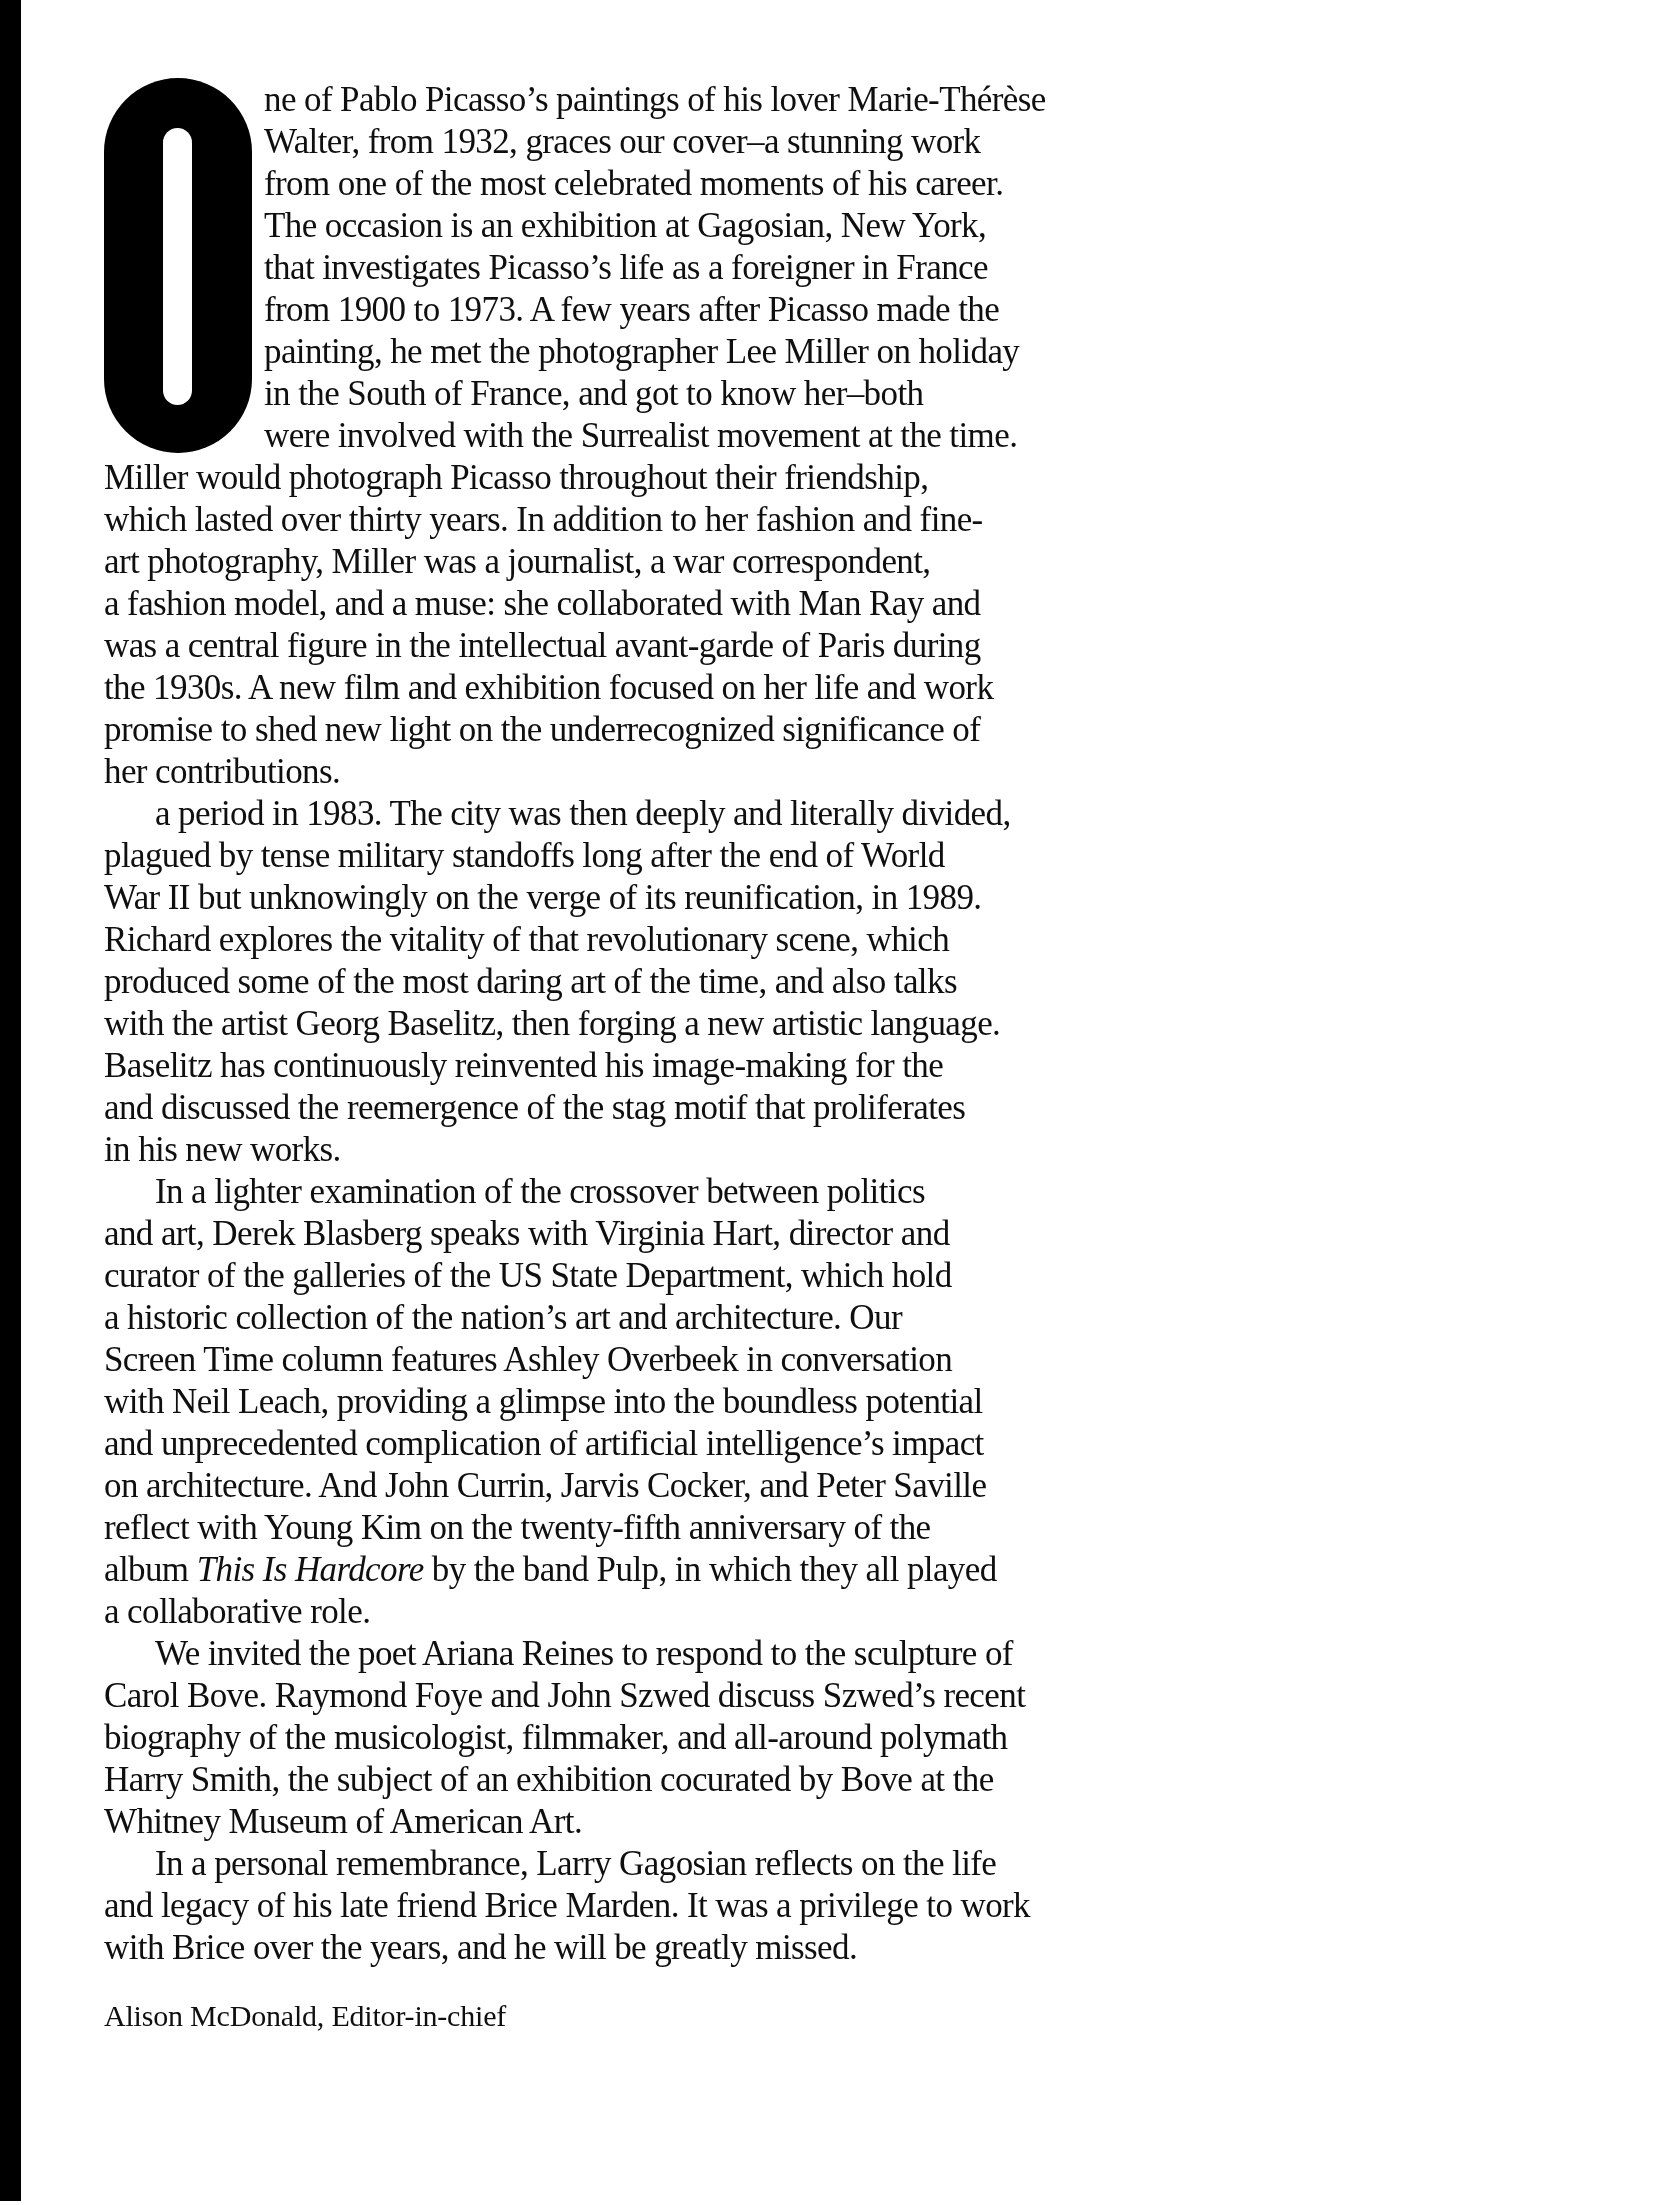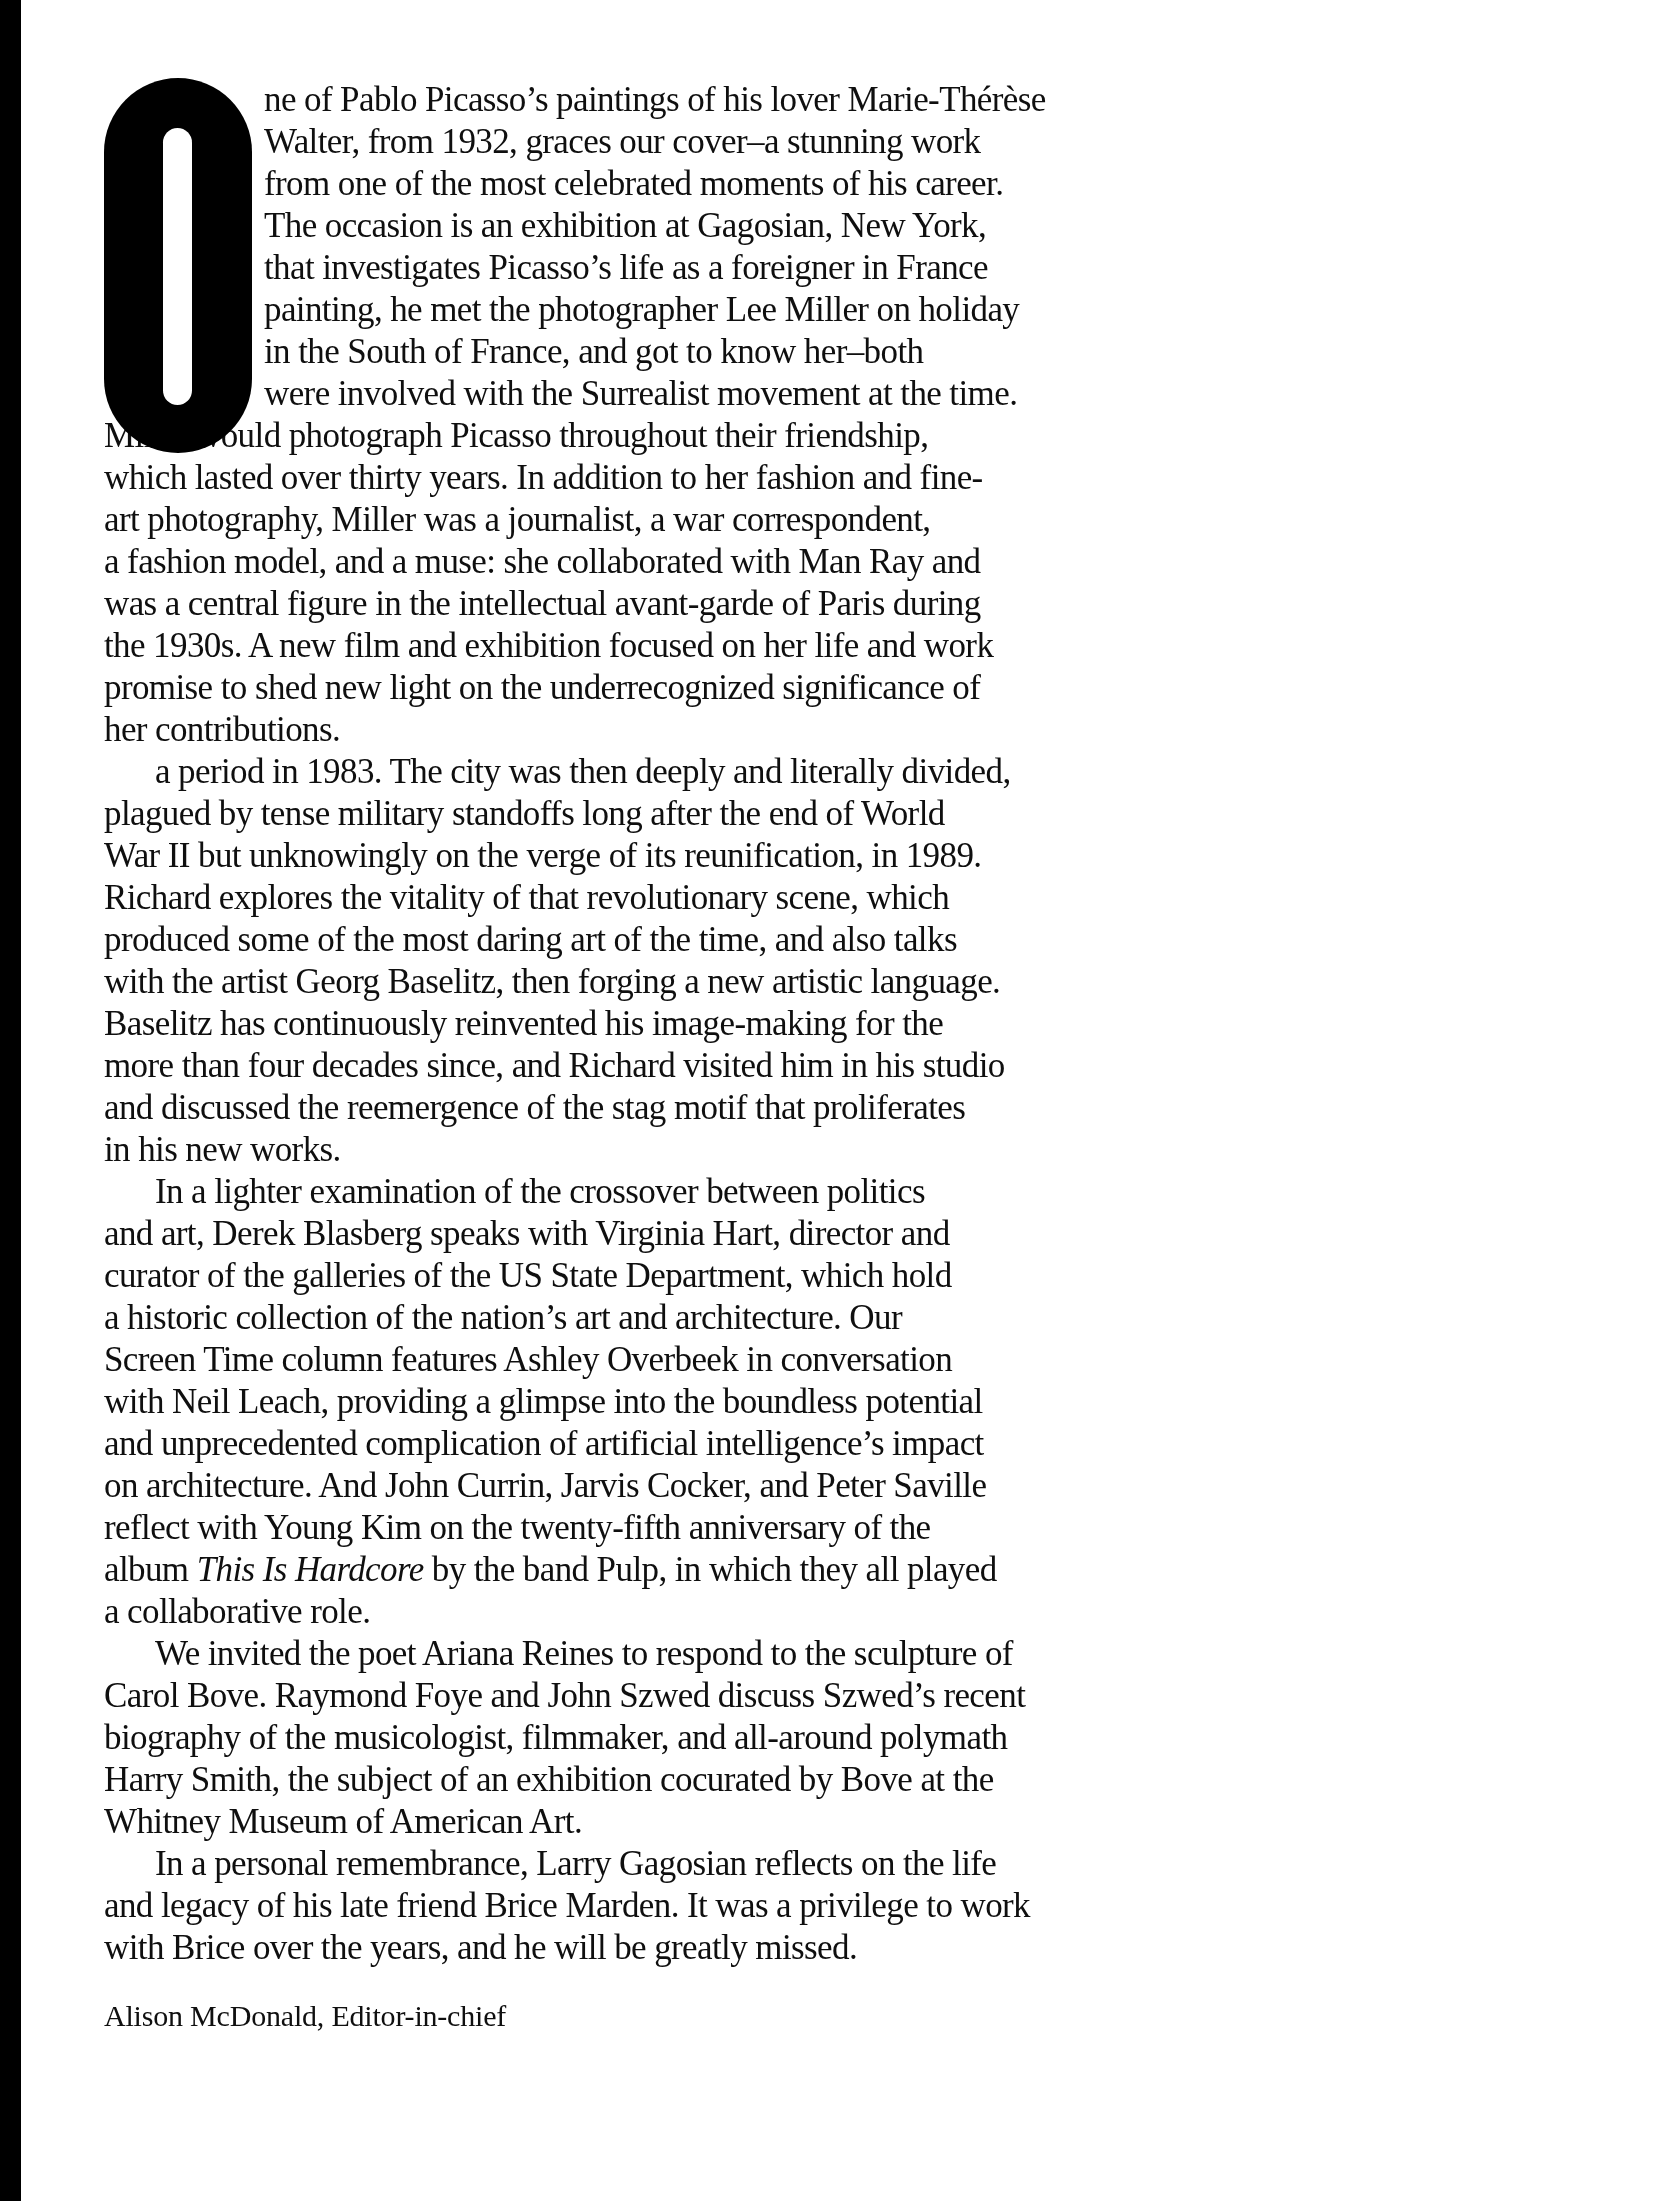--- a/index.html
+++ b/index.html
@@ -70,20 +70,21 @@
       <div class="drop-cap">
         <span class="visually-hidden">O</span>
         <div class="drop-cap-counter"></div>
       </div>
       <div class="opening-lines">
           <div class="line"><span>ne of Pablo Picasso’s paintings of his lover Marie-Thérèse</span></div>
           <div class="line"><span>Walter, from 1932, graces our cover–a stunning work</span></div>
           <div class="line"><span>from one of the most celebrated moments of his career.</span></div>
           <div class="line"><span>The occasion is an exhibition at Gagosian, New York,</span></div>
           <div class="line"><span>that investigates Picasso’s life as a foreigner in France</span></div>
+          <div class="line"><span>from 1900 to 1973. A few years after Picasso made the</span></div>
           <div class="line"><span>painting, he met the photographer Lee Miller on holiday</span></div>
           <div class="line"><span>in the South of France, and got to know her–both</span></div>
           <div class="line"><span>were involved with the Surrealist movement at the time.</span></div>
         </div>
     </div>
 
     <div class="para">
         <div class="line"><span>Miller would photograph Picasso throughout their friendship,</span></div>
         <div class="line"><span>which lasted over thirty years. In addition to her fashion and fine-</span></div>
         <div class="line"><span>art photography, Miller was a journalist, a war correspondent,</span></div>
@@ -95,21 +96,20 @@
       </div>
 
     <div class="para indent-first">
         <div class="line"><span>a period in 1983. The city was then deeply and literally divided,</span></div>
         <div class="line"><span>plagued by tense military standoffs long after the end of World</span></div>
         <div class="line"><span>War II but unknowingly on the verge of its reunification, in 1989.</span></div>
         <div class="line"><span>Richard explores the vitality of that revolutionary scene, which</span></div>
         <div class="line"><span>produced some of the most daring art of the time, and also talks</span></div>
         <div class="line"><span>with the artist Georg Baselitz, then forging a new artistic language.</span></div>
         <div class="line"><span>Baselitz has continuously reinvented his image-making for the</span></div>
-        <div class="line"><span>more than four decades since, and Richard visited him in his studio</span></div>
         <div class="line"><span>and discussed the reemergence of the stag motif that proliferates</span></div>
         <div class="line"><span>in his new works.</span></div>
       </div>
 
     <div class="para indent-first">
         <div class="line"><span>In a lighter examination of the crossover between politics</span></div>
         <div class="line"><span>and art, Derek Blasberg speaks with Virginia Hart, director and</span></div>
         <div class="line"><span>curator of the galleries of the US State Department, which hold</span></div>
         <div class="line"><span>a historic collection of the nation’s art and architecture. Our</span></div>
         <div class="line"><span>Screen Time column features Ashley Overbeek in conversation</span></div>

